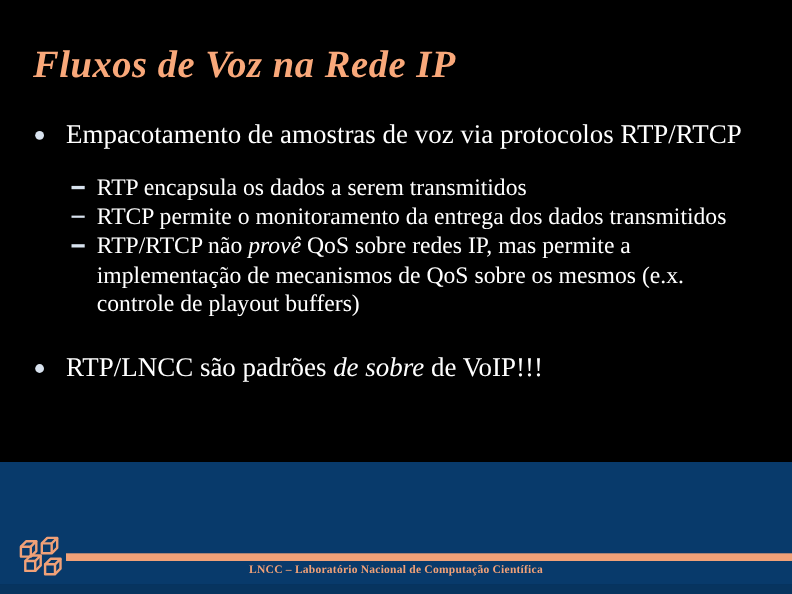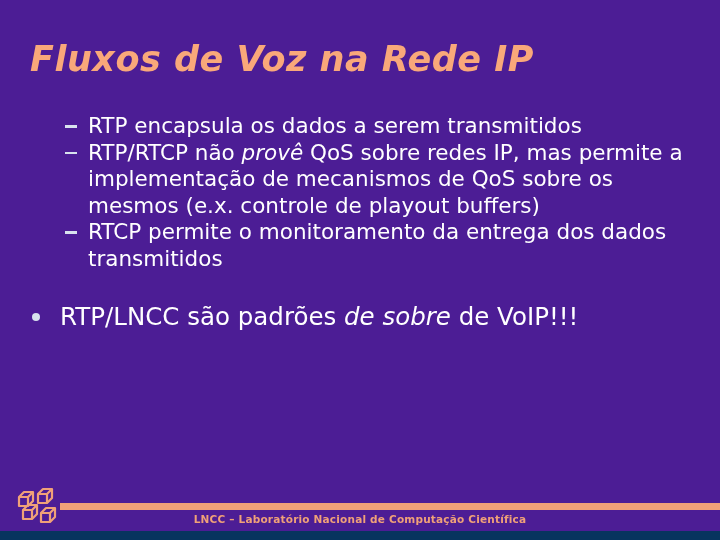--- a/index.html
+++ b/index.html
@@ -9,23 +9,24 @@
   body {
     width: 720px;
     height: 540px;
     background: #083a6b;
     font-family: "DejaVu Sans", sans-serif;
     overflow: hidden;
   }
   .slide {
     position: relative;
     width: 720px;
-    height: 540px;
-    background: #4c1d95;
+    height: 420px;
+    background: #000000;
     box-sizing: border-box;
+    font-family: Liberation Serif, serif;
   }
 
   
   .slide-title {
     position: absolute;
     left: 30px;
     top: 40px;
     width: 660px;
     font-size: 35px;
     font-weight: bold;
@@ -59,21 +60,21 @@
     width: 8px;
     height: 8px;
     border-radius: 50%;
     background: #d8e2ee;
   }
   .bullet-l1 .text {
     display: block;
   }
 
   .sub-list {
-    margin-top: 5px;
+    margin-top: 19px;
     padding-left: 40px;
   }
   .bullet-l2 {
     position: relative;
     padding-left: 24px;
     color: #ffffff;
     font-size: 21.5px;
     line-height: 26.5px;
     margin-bottom: 0px;
   }
@@ -137,36 +138,40 @@
 </style>
 </head>
 <body>
 
 <div class="slide">
 
   <div class="slide-title">Fluxos de Voz na Rede IP</div>
 
   <div class="body-area">
 
+    <div class="bullet-l1">
+      <span class="marker"></span>
+      <span class="text">Empacotamento de amostras de voz via protocolos RTP/RTCP</span>
+    </div>
 
     <div class="sub-list">
 
       <div class="bullet-l2">
         <span class="marker-dash"></span>
         <span class="text">RTP encapsula os dados a serem transmitidos</span>
       </div>
 
       <div class="bullet-l2">
         <span class="marker-dash"></span>
-        <span class="text"><span>RTP/RTCP não </span><em class="it">provê</em><span> QoS sobre redes IP, mas permite a implementação de mecanismos de QoS sobre os mesmos (e.x. controle de playout buffers)</span></span>
+        <span class="text">RTCP permite o monitoramento da entrega dos dados transmitidos</span>
       </div>
 
       <div class="bullet-l2">
         <span class="marker-dash"></span>
-        <span class="text">RTCP permite o monitoramento da entrega dos dados transmitidos</span>
+        <span class="text"><span>RTP/RTCP não </span><em class="it">provê</em><span> QoS sobre redes IP, mas permite a implementação de mecanismos de QoS sobre os mesmos (e.x. controle de playout buffers)</span></span>
       </div>
 
     </div>
 
     <div class="spacer"></div>
 
     <div class="bullet-l1">
       <span class="marker"></span>
       <span class="text"><span>RTP/LNCC são padrões </span><em class="it">de sobre</em><span> de VoIP!!!</span></span>
     </div>

